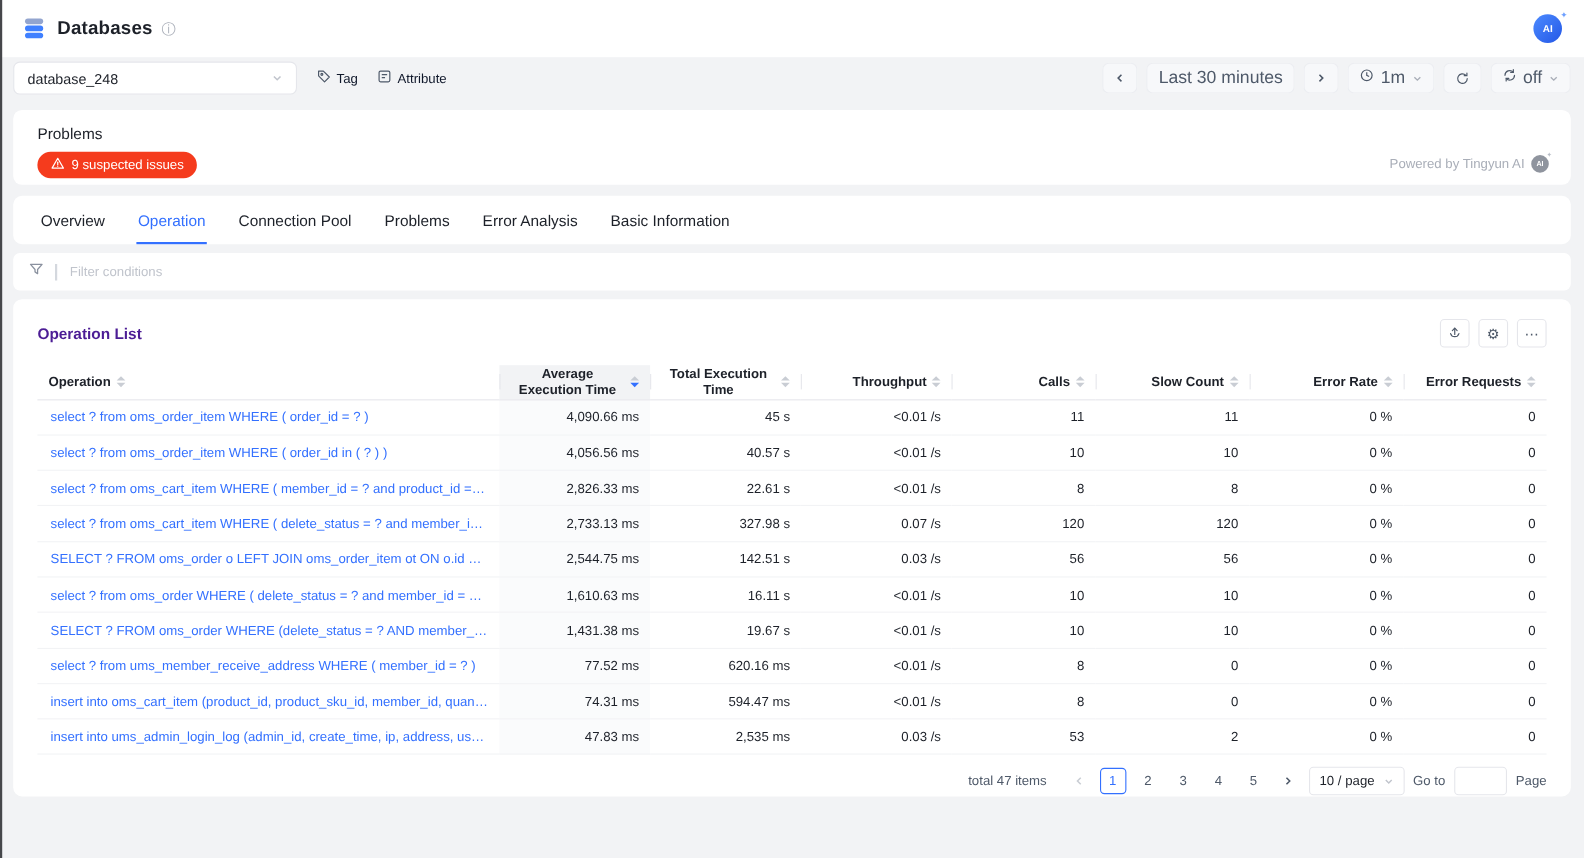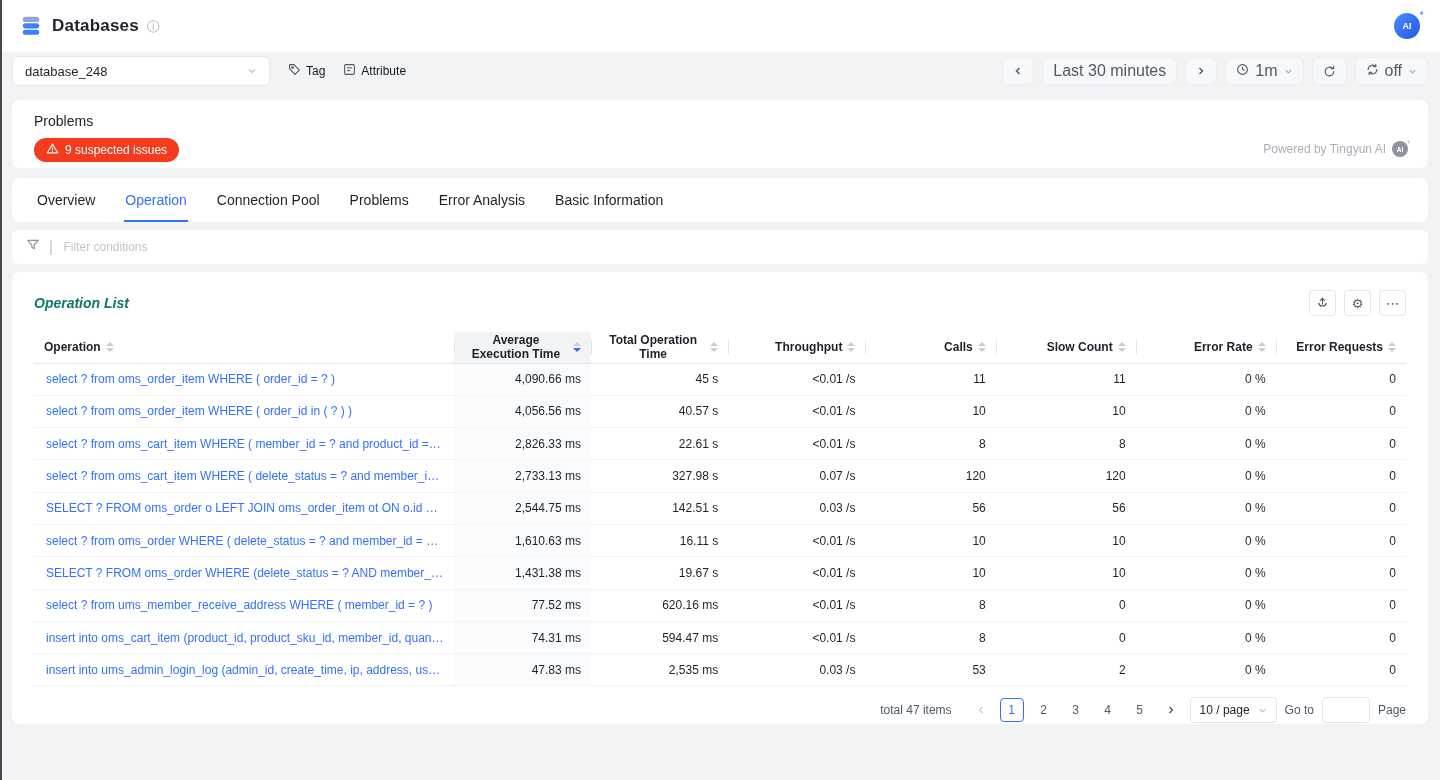--- a/index.html
+++ b/index.html
@@ -52,21 +52,21 @@
 
   
   .filter-bar{margin-top:8px;height:34px;border-radius:6px;display:flex;align-items:center;padding:0 14px;gap:10px;}
   .filter-divider{width:1.5px;height:15px;background:#d4d8de;}
   .filter-input{border:none;outline:none;flex:1;font-size:12px;color:#1d2129;background:transparent;}
   .filter-input::placeholder{color:#c0c4cc;}
 
   
   .list-card{margin-top:8px;margin-bottom:12px;height:452px;padding:18px 22px 10px;}
   .list-head{display:flex;align-items:center;}
-  .list-title{font-size:14px;font-weight:700;color:#0f766e;font-style:italic;}
+  .list-title{font-size:14px;font-weight:700;color:#4c1d95;}
   .icon-group{margin-left:auto;display:flex;gap:8px;}
   .icon-btn{width:27px;height:26px;border:1px solid #e5e6eb;border-radius:4px;display:flex;align-items:center;
     justify-content:center;color:#4e5969;background:#fff;font-size:13px;cursor:pointer;line-height:1;}
 
   table{width:100%;border-collapse:collapse;table-layout:fixed;margin-top:16px;}
   thead th{height:31px;font-size:12px;font-weight:700;color:#1d2129;border-bottom:1px solid #e5e6eb;
     padding:0 10px;cursor:pointer;}
   thead th:not(:first-child){background-image:linear-gradient(#e5e6eb,#e5e6eb);
     background-size:1px 14px;background-repeat:no-repeat;background-position:left center;}
   thead th.sorted{background-color:#f2f3f5;}
@@ -283,21 +283,21 @@
             <div class="th-inner">
                 <span>Average Execution Time</span>
               <span class="sorter">
                   <i class="caret up"></i>
                   <i class="caret down active"></i>
                 </span>
               </div>
           </th>
           <th class="th-right">
             <div class="th-inner">
-                <span>Total Operation Time</span>
+                <span>Total Execution Time</span>
               <span class="sorter">
                   <i class="caret up"></i>
                   <i class="caret down"></i>
                 </span>
               </div>
           </th>
           <th class="th-right">
             <div class="th-inner">
                 <span>Throughput</span>
               <span class="sorter">

